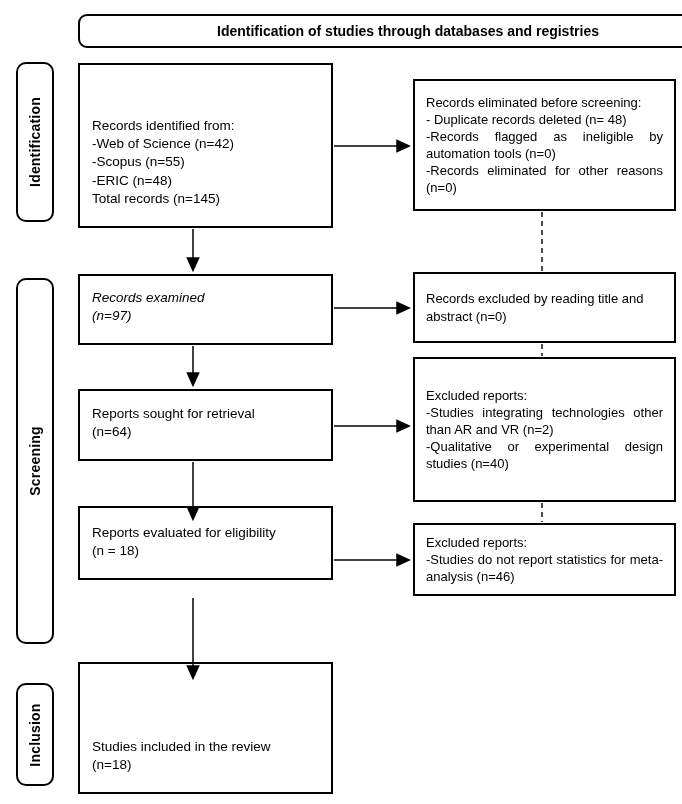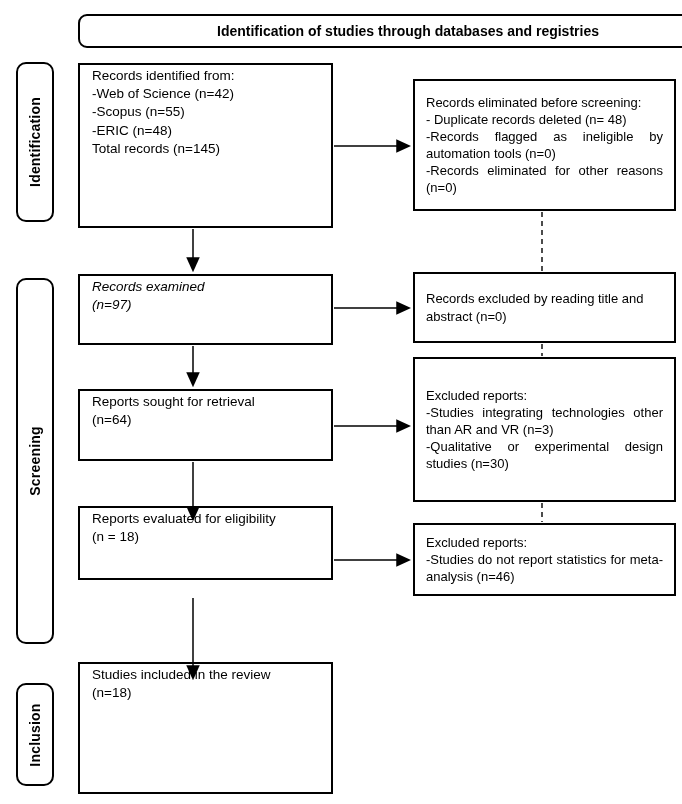--- a/index.html
+++ b/index.html
@@ -39,22 +39,22 @@
     font-weight: bold;
     font-size: 14px;
     letter-spacing: 0.2px;
   }
 
   .lbox {
     position: absolute;
     left: 78px; width: 255px;
     border: 2px solid #000000;
     background: #ffffff;
-    display: flex; align-items: flex-start;
-    padding: 2px 12px;
+    display: flex; align-items: flex-end;
+    padding: 18px 12px;
   }
   .lbox .ltext {
     white-space: pre-line;
     font-size: 13.5px;
     line-height: 1.35;
   }
 
   .rbox {
     position: absolute;
     left: 413px; width: 263px;
@@ -124,22 +124,22 @@
     <div class="rline justify">Records eliminated before screening:</div>
     <div class="rline justify">- Duplicate records deleted (n= 48)</div>
     <div class="rline justify">-Records flagged as ineligible by automation tools (n=0)</div>
     <div class="rline justify">-Records eliminated for other reasons (n=0)</div>
   </div>
   <div class="rbox" style="top:272px;height:71px;">
     <div class="rline">Records excluded by reading title and abstract (n=0)</div>
   </div>
   <div class="rbox" style="top:357px;height:145px;">
     <div class="rline justify">Excluded reports:</div>
-    <div class="rline justify">-Studies integrating technologies other than AR and VR (n=3)</div>
-    <div class="rline justify">-Qualitative or experimental design studies (n=30)</div>
+    <div class="rline justify">-Studies integrating technologies other than AR and VR (n=2)</div>
+    <div class="rline justify">-Qualitative or experimental design studies (n=40)</div>
   </div>
   <div class="rbox" style="top:523px;height:73px;">
     <div class="rline justify">Excluded reports:</div>
     <div class="rline justify">-Studies do not report statistics for meta-analysis (n=46)</div>
   </div>
 
   <svg class="overlay" width="682" height="804">
     <defs>
       <marker id="ah" markerWidth="10" markerHeight="9" refX="8.5" refY="4.5" orient="auto">
         <path d="M0,0 L10,4.5 L0,9 z" fill="#000000"></path>

